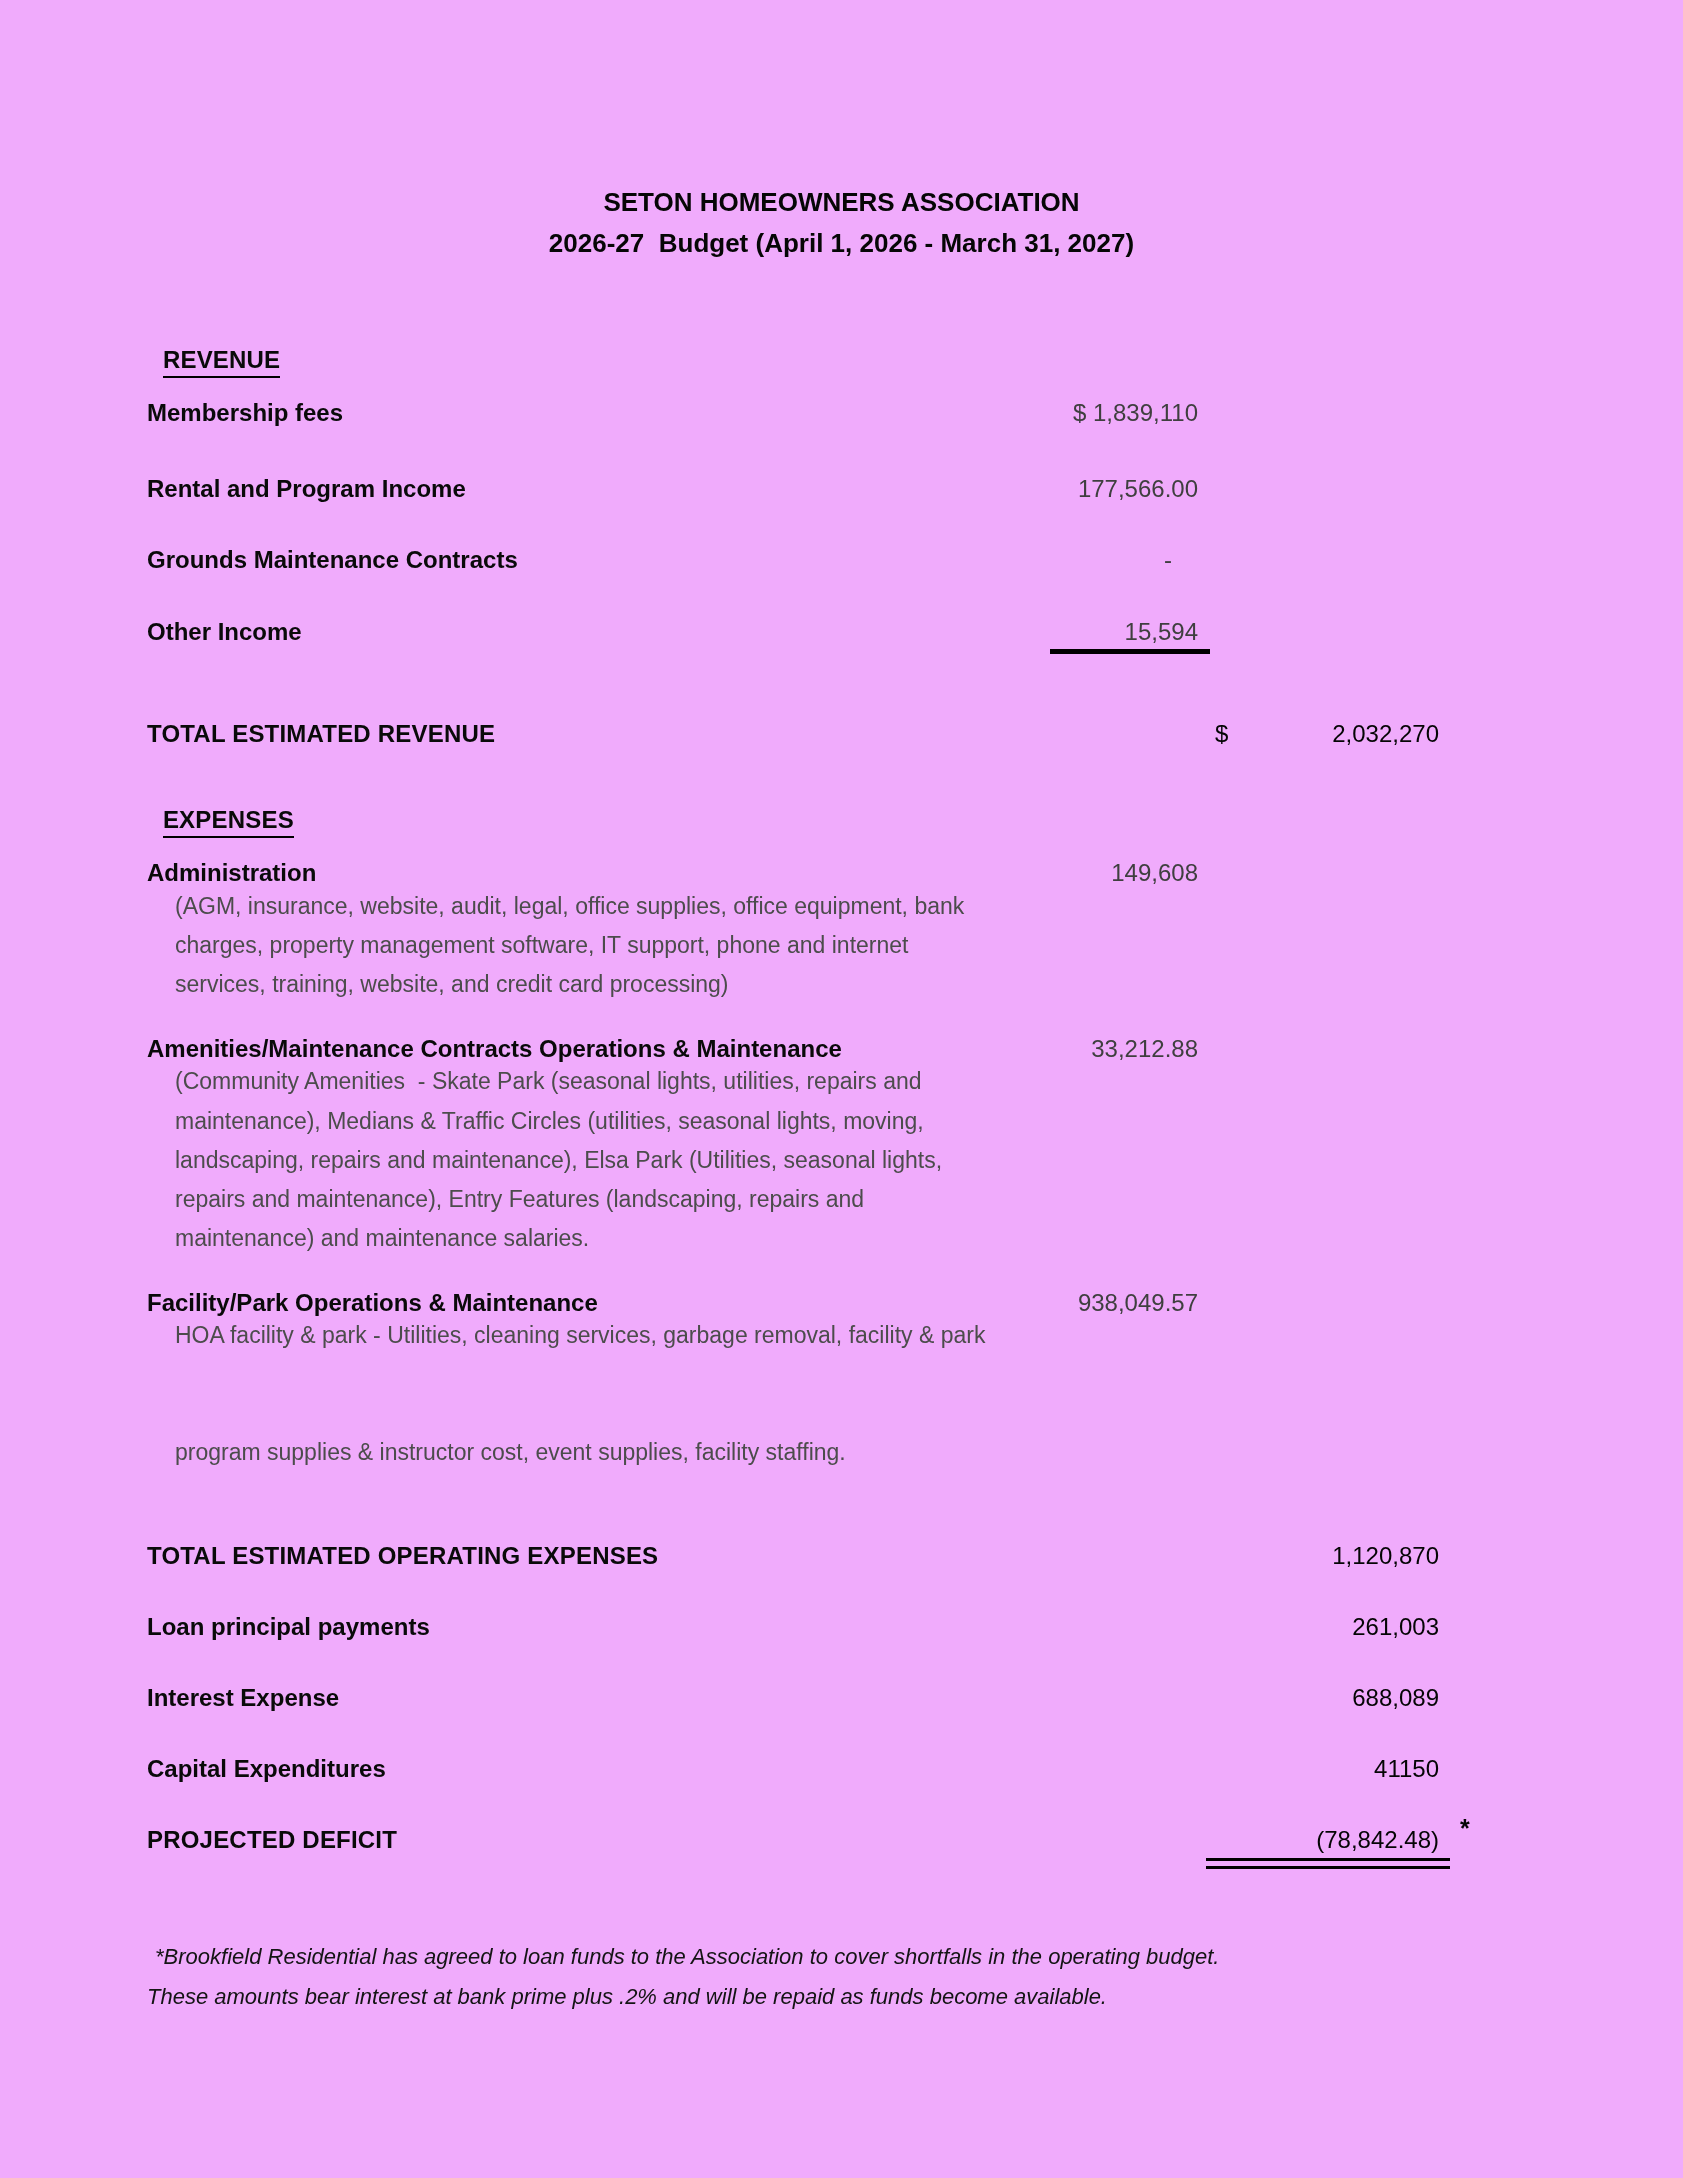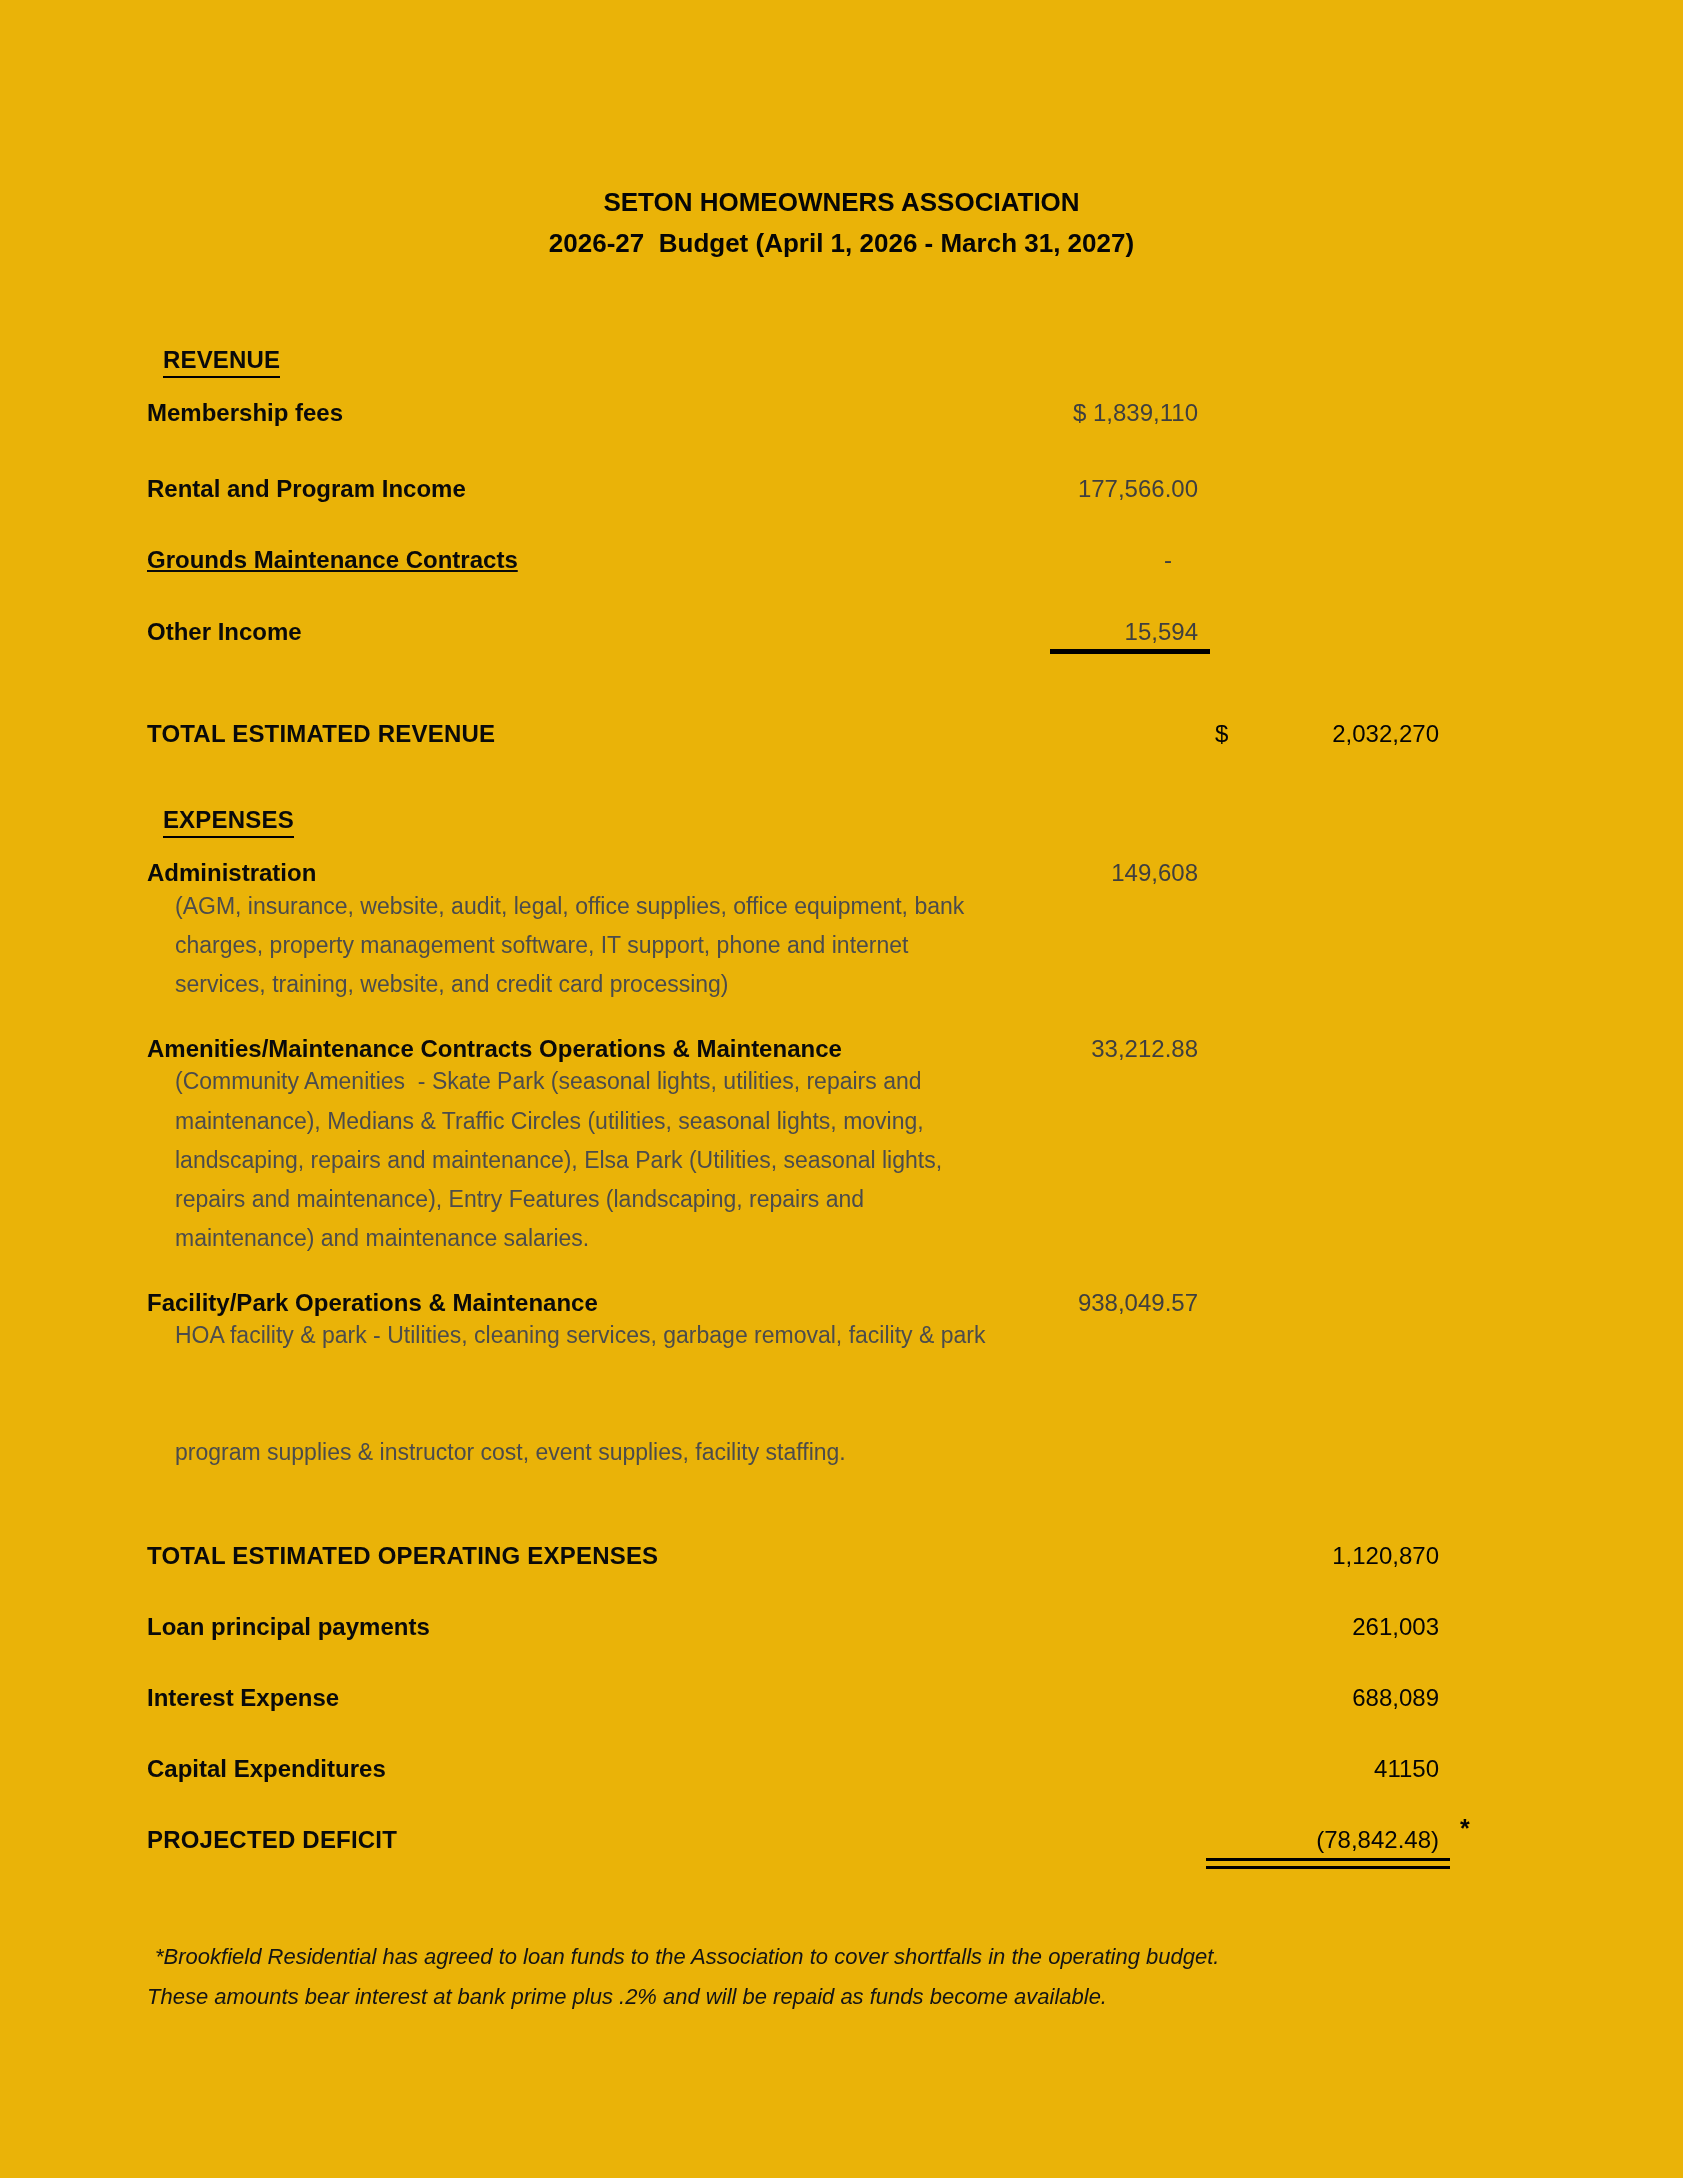--- a/index.html
+++ b/index.html
@@ -1,17 +1,17 @@
 <!DOCTYPE html>
 <html style="font-size:14.3px"><head>
 <meta charset="utf-8">
 <style>
   html,body { margin:0; padding:0; background:#ffffff; }
   .page {
-    position:relative; width:1683px; height:2179px; background:#eab308;
+    position:relative; width:1683px; height:2179px; background:#f0abfc;
     font-family:"Liberation Sans", sans-serif; color:#000;
     overflow:hidden;
   }
   .abs { position:absolute; white-space:pre; }
   .title { left:0; width:100%; text-align:center; font-size:26px; font-weight:600; color:#060606; }
   .label { font-size:24px; font-weight:600; color:#0a0a0a; }
   .caps  { font-size:24px; font-weight:600; color:#0a0a0a; letter-spacing:0.2px; }
   .heading { border-bottom:2.7px solid #000; padding-bottom:2.7px; }
   .val-inner { font-size:24px; color:#3f3f3f; text-align:right; }
   .val-outer { font-size:24px; color:#050505; text-align:right; }
@@ -33,21 +33,21 @@
   <div class="abs" style="top:330px; left:147px;">
     <span class="caps heading">REVENUE</span>
   </div>
 
   <div class="abs label" style="top:399px; left:147px;">Membership fees</div>
   <div class="abs val-inner" style="top:399px; right:485px;">$ 1,839,110</div>
 
   <div class="abs label" style="top:475px; left:147px;">Rental and Program Income</div>
   <div class="abs val-inner" style="top:475px; right:485px;">177,566.00</div>
 
-  <div class="abs label" style="top:546px; left:147px;text-decoration:underline;">Grounds Maintenance Contracts</div>
+  <div class="abs label" style="top:546px; left:147px;">Grounds Maintenance Contracts</div>
   <div class="abs val-inner" style="top:546px; right:511px;">-</div>
 
   <div class="abs label" style="top:618px; left:147px;">Other Income</div>
   <div class="abs val-inner" style="top:618px; right:485px;">15,594</div>
   <div class="abs sumline" style="top:649px; left:1050px; width:160px;"></div>
 
   <div class="abs caps" style="top:720px; left:147px;">TOTAL ESTIMATED REVENUE</div>
   <div class="abs currency" style="top:720px; left:1215px;">$</div>
   <div class="abs val-outer" style="top:720px; right:244px;">2,032,270</div>
 

